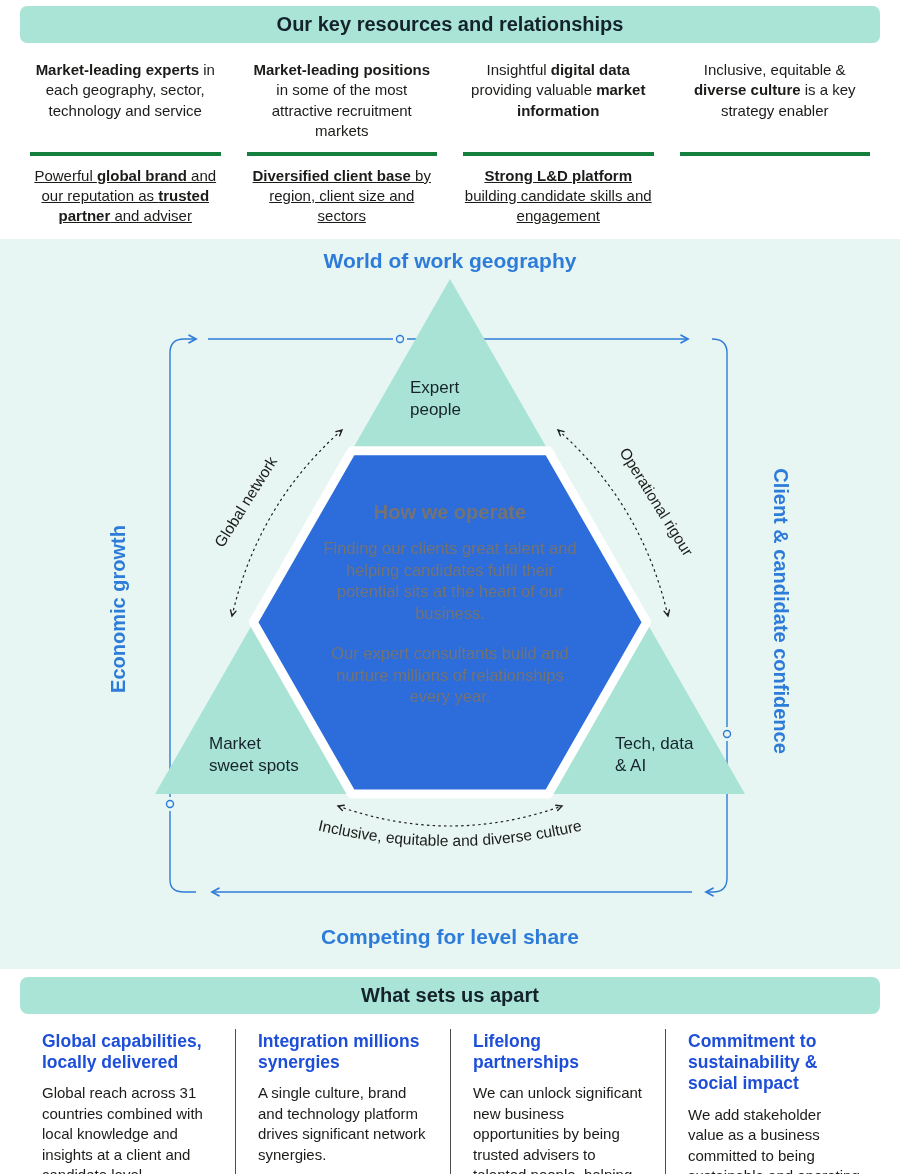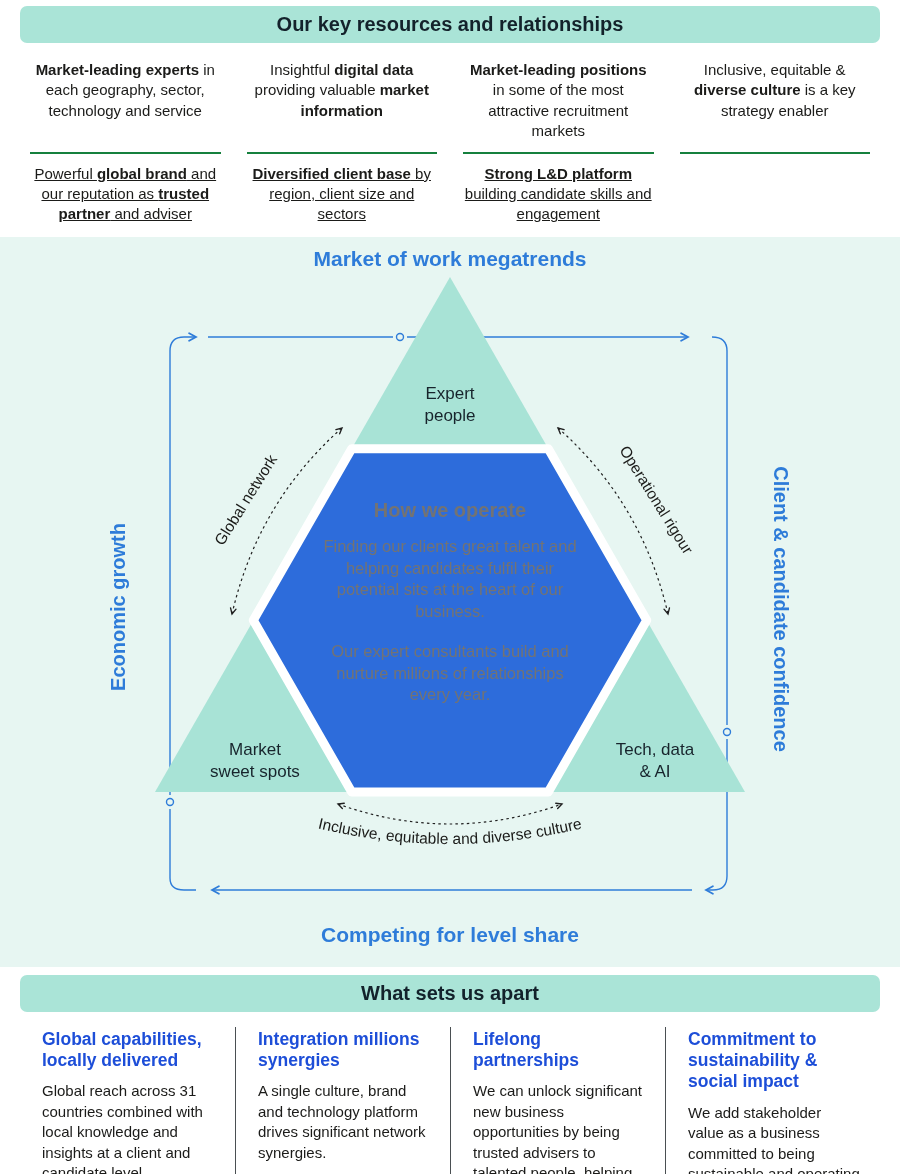--- a/index.html
+++ b/index.html
@@ -18,81 +18,81 @@
   .banner .banner-title {
     font-size:20px; font-weight:700; color:#13222b; margin:0;
   }
   
   .resources {
     display:grid; grid-template-columns:repeat(4,1fr);
     column-gap:26px; padding:17px 30px 12px; background:#ffffff;
   }
   .res-cell { font-size:15px; line-height:1.36; text-align:center; }
   .res-cell .b { font-weight:700; }
-  .row1 { padding-bottom:10px; border-bottom:2px solid #15803d; }
+  .row1 { padding-bottom:10px; border-bottom:4px solid #15803d; }
   .row2 { padding-top:10px;text-decoration:underline; }
   
   .diagram-section { position:relative; height:730px; background:#e7f6f2; }
   .diagram-svg { position:absolute; left:0; top:0; }
   .dg-top, .dg-bottom {
     position:absolute; left:0; right:0; text-align:center;
     font-size:21px; font-weight:600; color:#2e7cd9;
   }
   .dg-top { top:10px; }
   .dg-bottom { top:686px; }
   .side-label {
     position:absolute; white-space:nowrap;
     font-size:20px; font-weight:600; color:#2e7cd9;
   }
   .side-label.left  { left:118px; top:370px; transform:translate(-50%,-50%) rotate(-90deg); }
   .side-label.right { left:780px; top:372px; transform:translate(-50%,-50%) rotate(90deg); }
   .tri-label {
-    position:absolute; text-align:center; font-size:17px; font-weight:500;
-    line-height:1.3; color:#17242c;margin-top:8px;
+    position:absolute; font-size:17px; font-weight:500;
+    line-height:1.3; color:#17242c;
   }
   .tri-label.expert { left:410px; top:138px; width:80px; }
   .tri-label.market { left:209px; top:494px; width:92px; }
   .tri-label.tech   { left:615px; top:494px; width:80px; }
   .arc-label {
     position:absolute; white-space:nowrap;
     font-size:15.5px; font-weight:500; color:#1b1b19;
   }
   .arc-label.left  { left:246px; top:263px; transform:translate(-50%,-50%) rotate(-58deg); }
   .arc-label.right { left:656px; top:263px; transform:translate(-50%,-50%) rotate(58deg); }
   .hex-text {
     position:absolute; left:300px; top:262px; width:300px;
     text-align:center; color:#737373;
   }
   .hex-title { font-size:20px; font-weight:700; margin:0 0 14px; }
   .hex-text p { font-size:16.5px; line-height:1.32; margin:0 22px 18px; }
   .curve-text { font-size:15.5px; font-weight:500; fill:#1b1b19; }
   
-  .apart-banner { margin-top:8px; }
+  .apart-banner { margin-top:8px;border-radius:8px; }
   .apart {
     display:grid; grid-template-columns:repeat(4,1fr);
     padding:15px 20px 0; background:#ffffff;
   }
   .apart-col { padding:2px 20px 8px 22px; }
   .apart-col + .apart-col { border-left:1px solid #4a4f52; }
   .apart-col h3 { margin:0 0 10px; font-size:17.5px; line-height:1.22; font-weight:700; color:#1d4ed8; }
   .apart-col p  { margin:0; font-size:15px; line-height:1.36; }
 </style>
 </head>
 <body>
 
 <div>
 
   <div class="banner">
     <h1 class="banner-title">Our key resources and relationships</h1>
   </div>
 
   <div class="resources">
     <div class="res-cell row1"><span class="b">Market-leading experts</span><span> in each geography, sector, technology and service</span></div>
+    <div class="res-cell row1"><span class="b">Market-leading positions</span><span> in some of the most attractive recruitment markets</span></div>
     <div class="res-cell row1"><span>Insightful </span><span class="b">digital data</span><span> providing valuable </span><span class="b">market information</span></div>
-    <div class="res-cell row1"><span class="b">Market-leading positions</span><span> in some of the most attractive recruitment markets</span></div>
     <div class="res-cell row1"><span>Inclusive, equitable &amp; </span><span class="b">diverse culture</span><span> is a key strategy enabler</span></div>
     <div class="res-cell row2"><span>Powerful </span><span class="b">global brand</span><span> and our reputation as </span><span class="b">trusted partner</span><span> and adviser</span></div>
     <div class="res-cell row2"><span class="b">Diversified client base</span><span> by region, client size and sectors</span></div>
     <div class="res-cell row2"><span class="b">Strong L&amp;D platform</span><span> building candidate skills and engagement</span></div>
     <div class="res-cell row2"></div>
   </div>
 
   <div class="diagram-section">
 
     <svg class="diagram-svg" width="900" height="730" viewBox="0 0 900 730">
@@ -127,21 +127,21 @@
         <path d="M 558 191 Q 642 265 668 377" marker-start="url(#kArr)" marker-end="url(#kArr)"></path>
         <path d="M 338 567 Q 450 607 562 567" marker-start="url(#kArr)" marker-end="url(#kArr)"></path>
       </g>
 
       <path id="cultPath" d="M 290 584 Q 450 630 610 584" fill="none"></path>
       <text class="curve-text" text-anchor="middle">
         <textPath href="#cultPath" startOffset="50%">Inclusive, equitable and diverse culture</textPath>
       </text>
     </svg>
 
-    <div class="dg-top">Market of work megatrends</div>
+    <div class="dg-top">World of work geography</div>
     <div class="side-label left">Economic growth</div>
     <div class="side-label right">Client &amp; candidate confidence</div>
     <div class="dg-bottom">Competing for level share</div>
 
     <div class="tri-label expert">Expert people</div>
     <div class="tri-label market">Market sweet spots</div>
     <div class="tri-label tech">Tech, data &amp; AI</div>
 
     <div class="arc-label left">Global network</div>
     <div class="arc-label right">Operational rigour</div>

